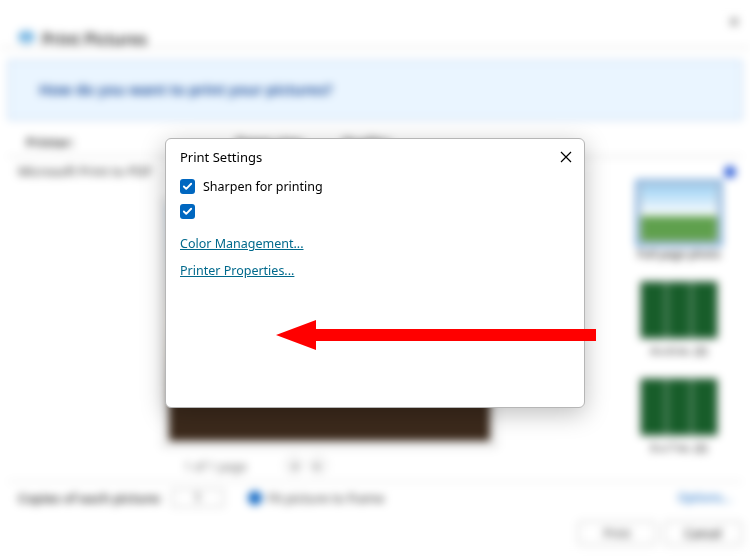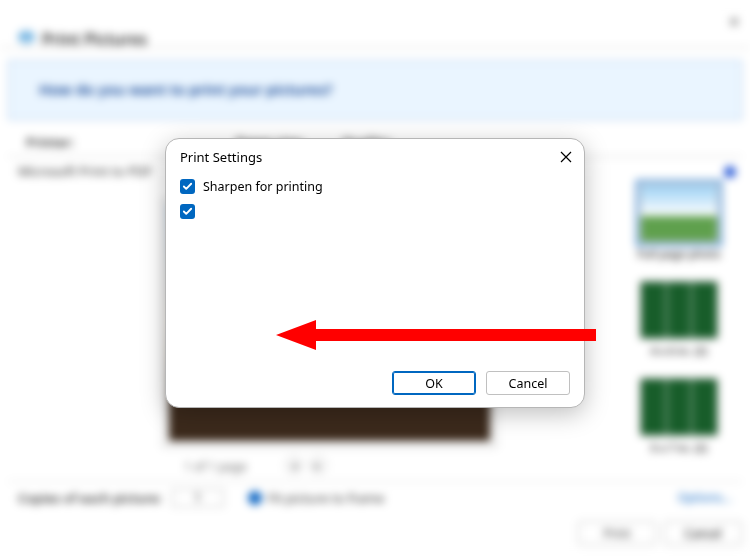--- a/index.html
+++ b/index.html
@@ -41,21 +41,21 @@
     .bp-options { position:absolute; right:10px; font-size:12px; color:#0a64c2; }
     .bp-buttonbar { position:absolute; left:8px; right:8px; bottom:6px; height:36px; display:flex; justify-content:flex-end; gap:8px; align-items:center;}
     .bp-btn { width:78px; height:24px; font-size:12px; border:1px solid #bbb; display:flex; align-items:center; justify-content:center; border-radius:3px; }
     .bp-btn.primary { color:#333; }
 
     
     .dialog {
       position: absolute; top: 138px; left: 165px; width: 420px; height: 270px;
       background: #fff;
       border: 1px solid #b6b6b6;
-      border-radius: 14px;
+      border-radius: 6px;
       box-shadow: 0 6px 24px rgba(0,0,0,0.25);
       display: flex; flex-direction: column;
     }
     .dlg-titlebar { display:flex; align-items:center; justify-content:space-between; padding:8px 8px 6px 14px; }
     .dlg-title { font-size: 13px; color:#000; }
     .dlg-close { width:20px; height:20px; display:flex; align-items:center; justify-content:center; cursor:default; }
     .dlg-close svg { width:12px; height:12px; }
     .dlg-body { padding: 6px 14px 4px 14px; display:flex; flex-direction:column; gap:8px; flex:1; }
     .dlg-row { display:flex; gap:8px; align-items:flex-start; font-size:12.5px; color:#000; }
     .chk { flex:0 0 auto; width:15px; height:15px; border-radius:3px; background:#0067c0; display:flex; align-items:center; justify-content:center; }
@@ -145,23 +145,23 @@
     </div>
     <div class="dlg-row">
       <span class="chk">
         <svg viewBox="0 0 12 12">
             <path d="M2 6 L4.6 8.6 L10 3" stroke="#fff" stroke-width="2" fill="none" stroke-linecap="round" stroke-linejoin="round"></path>
           </svg>
       </span>
       <span class="opt-text">
       </span>
     </div>
-  </div>
-  <div class="dlg-buttons">
-    <span class="w-btn default">OK</span>
-    <span class="w-btn">Cancel</span>
+    <div class="links">
+      <span class="linklike">Color Management...</span>
+      <span class="linklike">Printer Properties...</span>
+    </div>
   </div>
 </div>
 
 <svg class="arrow-svg" viewBox="0 0 320 40">
   <defs></defs>
   <polygon points="0,20 40,5 40,14 320,14 320,26 40,26 40,35" fill="#ff0000"></polygon>
 </svg>
 
 </body></html>

